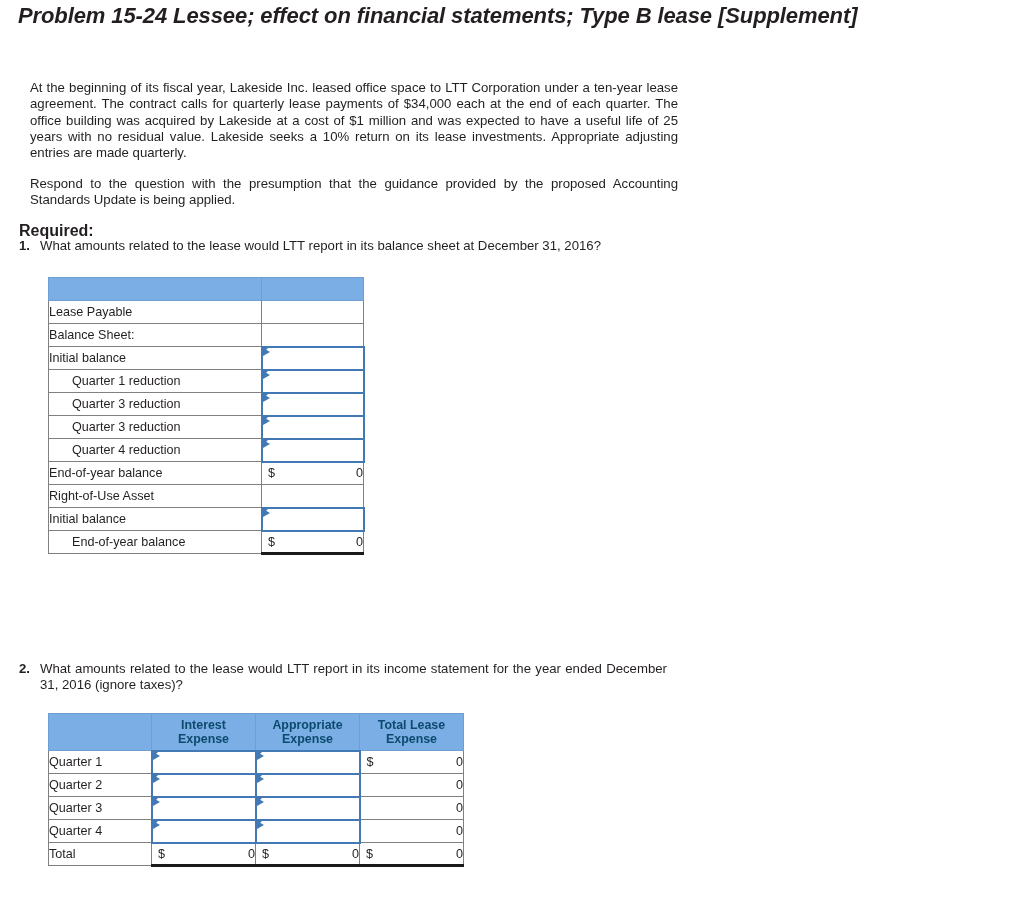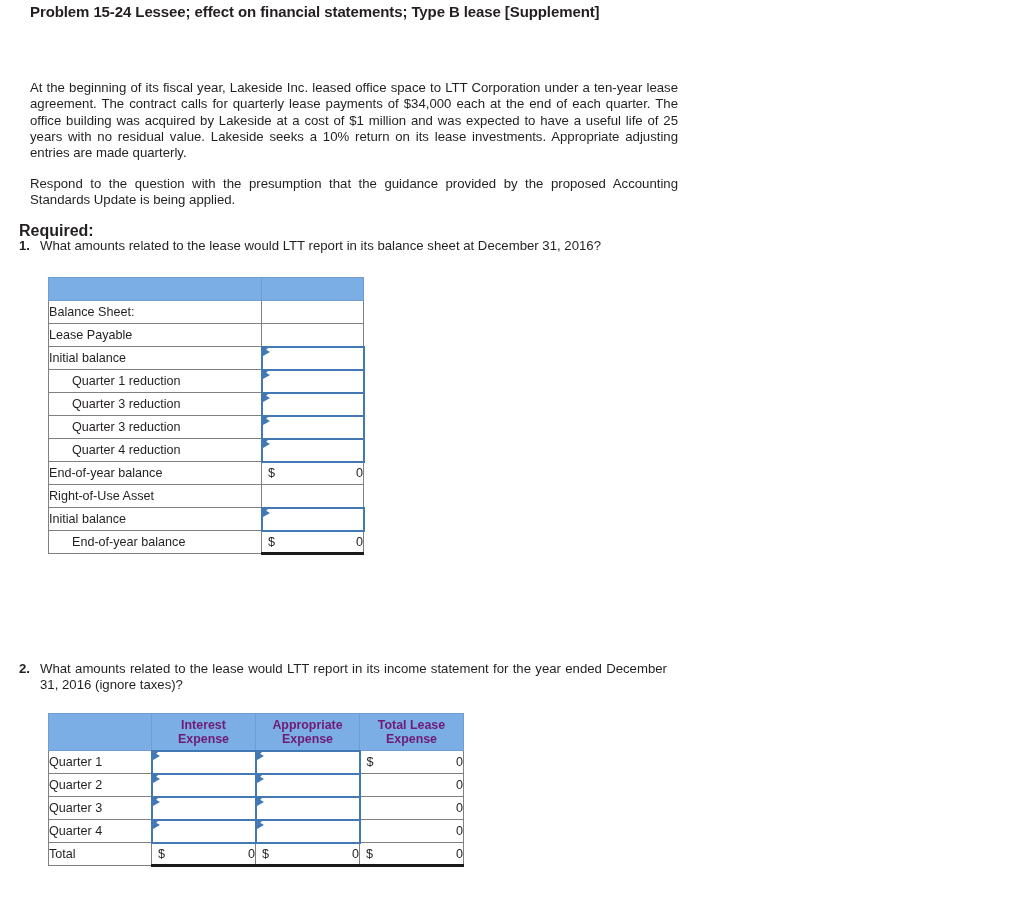--- a/index.html
+++ b/index.html
@@ -13,27 +13,28 @@
     font-family: "Liberation Sans", sans-serif;
     color: #1a1a1a;
     position: relative;
     overflow: hidden;
     -webkit-font-smoothing: antialiased;
   }
 
   
   .page-title {
     position: absolute;
-    left: 30px;
+    left: 18px;
     top: 3px;
-    font-size: 15px;
+    font-size: 22px;
     font-weight: bold;
     letter-spacing: -0.1px;
     color: #231f20;
     white-space: nowrap;
+    font-style: italic;
   }
 
   
   .prose {
     position: absolute;
     left: 30px;
     width: 648px;
     font-size: 13.2px;
     line-height: 16.3px;
     color: #231f20;
@@ -94,21 +95,21 @@
   
   .sheet .hdr {
     background: #7BAEE5;
     border: 1px solid #6f9fd1;
   }
   .sheet .hdr.col-head {
     font-weight: bold;
     text-align: center;
     font-size: 12.4px;
     line-height: 14px;
-    color: #701a75;
+    color: #0c4a6e;
     padding: 1px 2px;
   }
 
   
   .lbl {
     padding-left: 5px;
     white-space: nowrap;
   }
   .lbl.ind { padding-left: 23px; }
 
@@ -197,25 +198,25 @@
     <col class="c-label">
       <col class="c-value">
   </colgroup>
   <tbody>
     <tr>
       <td class="hdr"></td>
       <td class="hdr"></td>
     </tr>
 
   <tr>
+        <td class="lbl">Lease Payable</td>
+        <td class="num blank"></td>
+      </tr>
+      <tr>
         <td class="lbl">Balance Sheet:</td>
-        <td class="num blank"></td>
-      </tr>
-      <tr>
-        <td class="lbl">Lease Payable</td>
         <td class="num blank"></td>
       </tr>
       <tr>
         <td class="lbl">Initial balance</td>
         <td class="inp"></td>
       </tr>
       <tr>
         <td class="lbl ind">Quarter 1 reduction</td>
         <td class="inp"></td>
       </tr>

